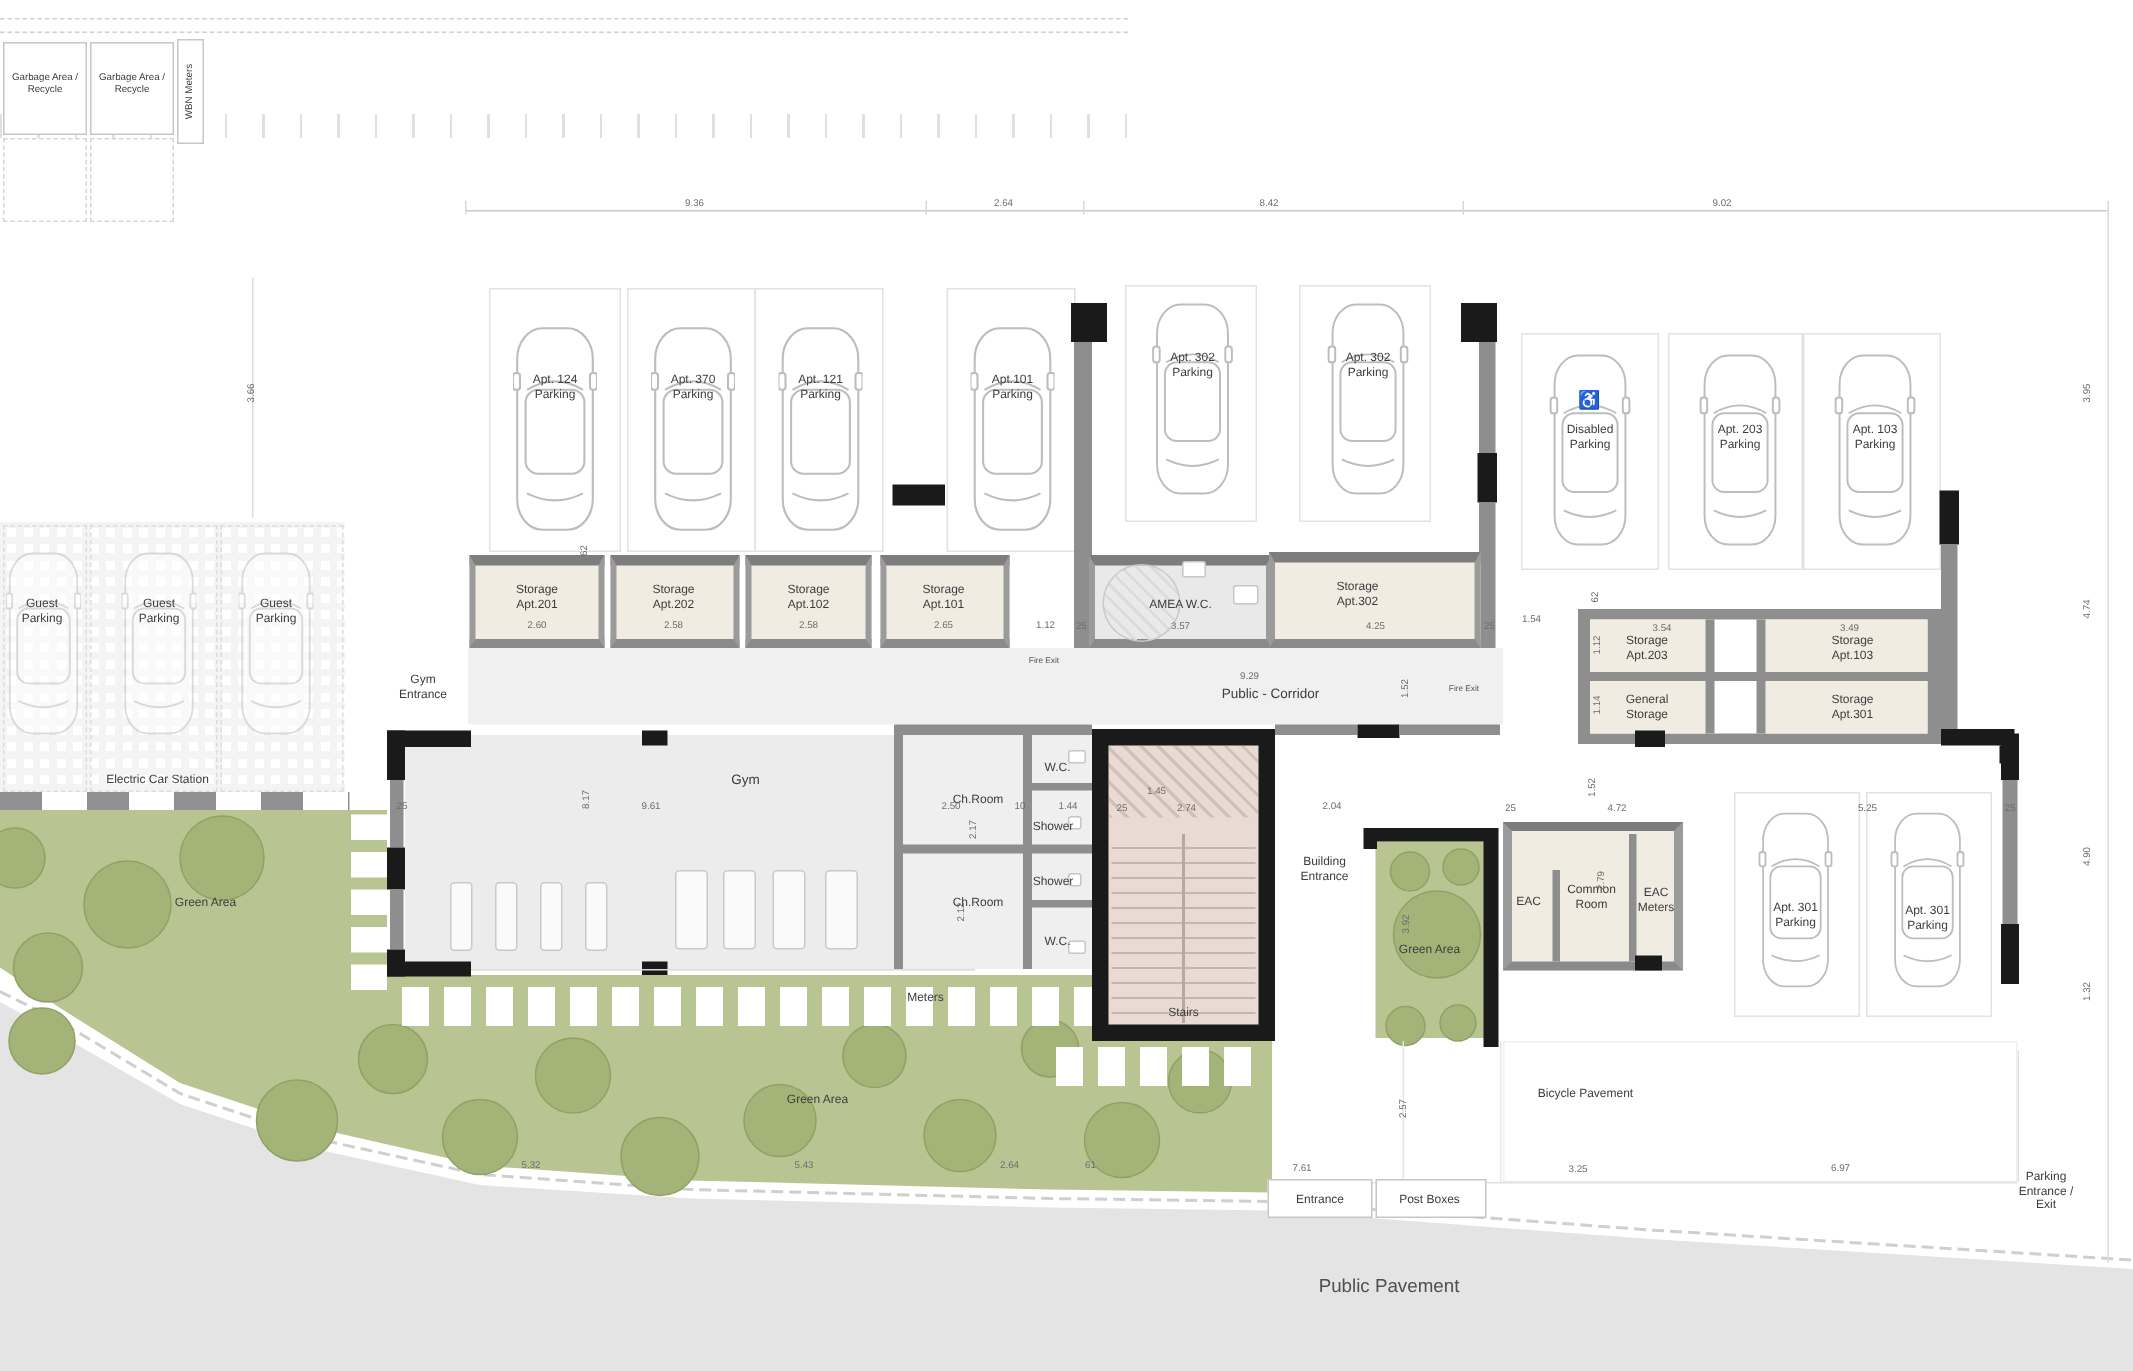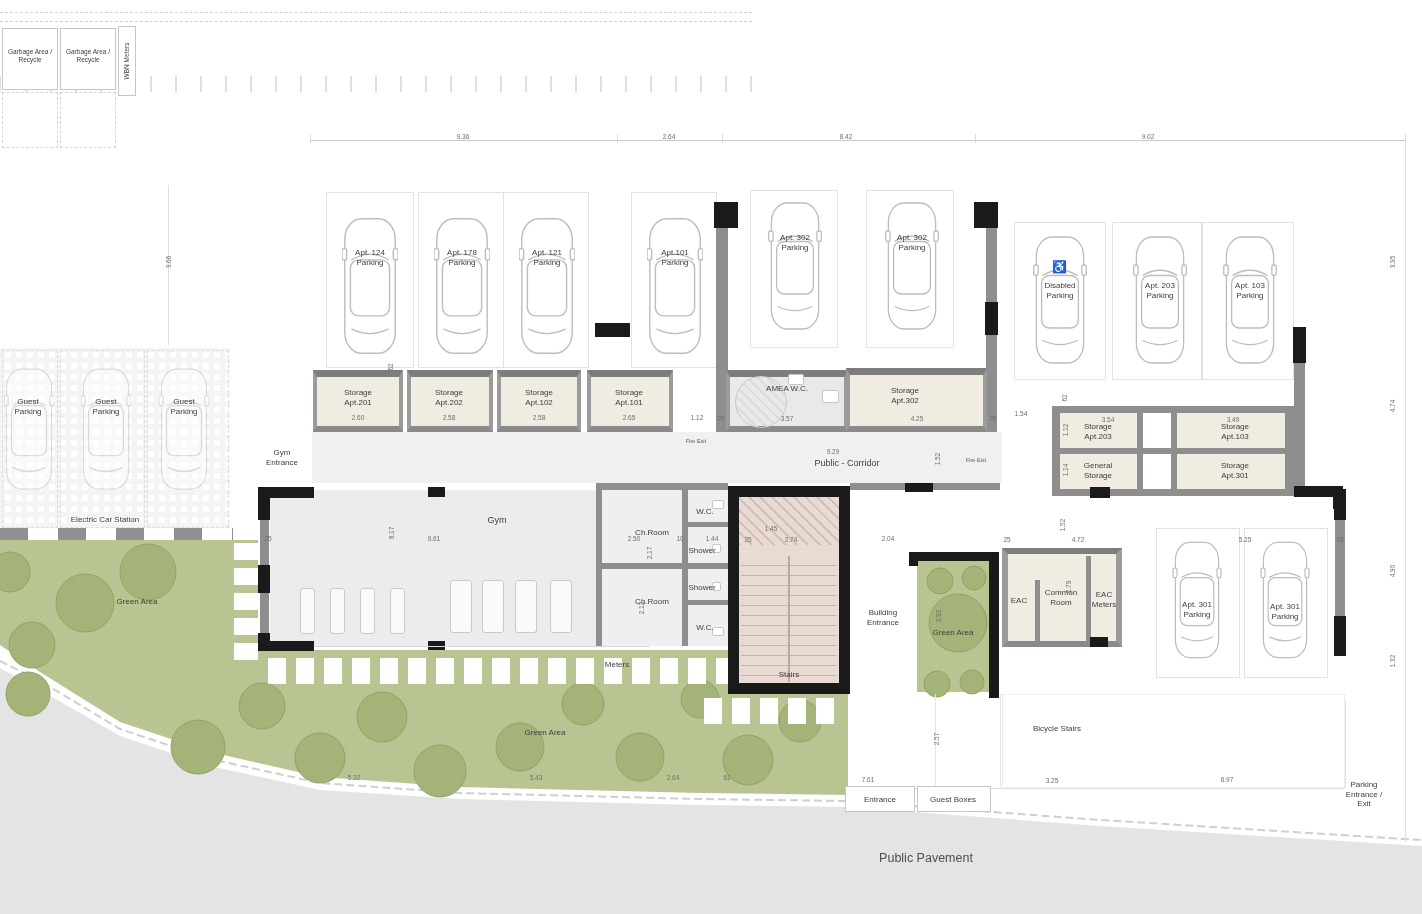--- a/index.html
+++ b/index.html
@@ -177,21 +177,21 @@
       <use href="#carTop"></use>
     </svg>
   <svg class="car" style="left:519px;top:210px" width="56" height="152" viewBox="0 0 60 160">
       <use href="#carTop"></use>
     </svg>
   <svg class="car" style="left:647px;top:210px" width="56" height="152" viewBox="0 0 60 160">
       <use href="#carTop"></use>
     </svg>
   <div class="lbl" style="left:370px;top:258px">Apt. 124
 Parking</div>
-  <div class="lbl" style="left:462px;top:258px">Apt. 178
+  <div class="lbl" style="left:462px;top:258px">Apt. 370
 Parking</div>
   <div class="lbl" style="left:547px;top:258px">Apt. 121
 Parking</div>
   <div class="lbl" style="left:675px;top:258px">Apt.101
 Parking</div>
 
   <div class="stall" style="left:750px;top:190px;width:88px;height:158px"></div>
   <div class="stall" style="left:866px;top:190px;width:88px;height:158px"></div>
   <svg class="car" style="left:767px;top:196px" width="56" height="140" viewBox="0 0 60 160">
       <use href="#carTop"></use>
@@ -249,21 +249,21 @@
   <div class="dim" style="left:358px;top:417px">2.60</div>
   <div class="lbl" style="left:449px;top:398px">Storage
 Apt.202</div>
   <div class="dim" style="left:449px;top:417px">2.58</div>
   <div class="lbl" style="left:539px;top:398px">Storage
 Apt.102</div>
   <div class="dim" style="left:539px;top:417px">2.58</div>
   <div class="lbl" style="left:629px;top:398px">Storage
 Apt.101</div>
   <div class="dim" style="left:629px;top:417px">2.65</div>
-  <div class="lbl" style="left:787px;top:389px">AMEA W.C.</div>
+  <div class="lbl" style="left:787px;top:403px">AMEA W.C.</div>
   <div class="dim" style="left:787px;top:418px">3.57</div>
   <div class="lbl" style="left:905px;top:396px">Storage
 Apt.302</div>
   <div class="dim" style="left:917px;top:418px">4.25</div>
   <div class="lbl tiny" style="left:696px;top:441px">Fire Exit</div>
   <div class="lbl tiny" style="left:976px;top:460px">Fire Exit</div>
   <div class="lbl big" style="left:847px;top:463px">Public - Corridor</div>
   <div class="dim" style="left:833px;top:451px">9.29</div>
   <div class="lbl" style="left:282px;top:458px">Gym
 Entrance</div>
@@ -335,21 +335,21 @@
   <div class="floor" style="left:728px;top:486px;width:122px;height:208px;background:#1a1a1a"></div>
   <div class="floor" style="left:739px;top:497px;width:100px;height:186px;background:#e9dbd3"></div>
   <div class="stairs-hatch" style="left:739px;top:497px;width:100px;height:48px"></div>
   <div class="treads" style="left:741px;top:556px;width:96px;height:126px"></div>
   <div class="fline" style="left:788px;top:556px;width:2px;height:126px;background:#b9a89e"></div>
   <div class="lbl" style="left:789px;top:675px">Stairs</div>
 
   <div class="wall" style="left:850px;top:483px;width:55px;height:7px"></div>
   <div class="blk" style="left:905px;top:483px;width:28px;height:9px"></div>
   <div class="wall" style="left:933px;top:483px;width:67px;height:7px"></div>
-  <div class="lbl" style="left:883px;top:618px">Building
+  <div class="lbl" style="left:883px;top:579px">Building
 Entrance</div>
   <div class="blk" style="left:909px;top:552px;width:9px;height:14px"></div>
   <div class="blk" style="left:916px;top:552px;width:79px;height:9px"></div>
   <div class="blk" style="left:989px;top:552px;width:10px;height:146px"></div>
   <div class="lbl" style="left:953px;top:633px">Green Area</div>
 
   <div class="room" style="left:1002px;top:548px;width:120px;height:99px;border-width:6px"></div>
   <div class="wall" style="left:1035px;top:580px;width:5px;height:61px"></div>
   <div class="wall" style="left:1086px;top:556px;width:5px;height:85px"></div>
   <div class="blk" style="left:1090px;top:637px;width:18px;height:10px"></div>
@@ -371,27 +371,27 @@
 Parking</div>
   <div class="lbl" style="left:1285px;top:612px">Apt. 301
 Parking</div>
   <div class="blk" style="left:1334px;top:489px;width:12px;height:31px"></div>
   <div class="wall" style="left:1335px;top:520px;width:10px;height:96px"></div>
   <div class="blk" style="left:1334px;top:616px;width:12px;height:40px"></div>
 
   <div class="lbl" style="left:137px;top:602px">Green Area</div>
   <div class="lbl" style="left:545px;top:733px">Green Area</div>
   <div class="lbl" style="left:617px;top:665px">Meters</div>
-  <div class="lbl" style="left:1057px;top:729px">Bicycle Stairs</div>
+  <div class="lbl" style="left:1057px;top:729px">Bicycle Pavement</div>
   <div class="lbl" style="left:1364px;top:794px">Parking Entrance /
 Exit</div>
   <div class="box" style="left:845px;top:786px;width:70px;height:26px"></div>
   <div class="box" style="left:917px;top:786px;width:74px;height:26px"></div>
   <div class="lbl" style="left:880px;top:800px">Entrance</div>
-  <div class="lbl" style="left:953px;top:800px">Guest Boxes</div>
+  <div class="lbl" style="left:953px;top:800px">Post Boxes</div>
   <div class="lbl pav" style="left:926px;top:858px">Public Pavement</div>
 
   <div class="dim" style="left:463px;top:136px">9.36</div>
   <div class="dim" style="left:669px;top:136px">2.64</div>
   <div class="dim" style="left:846px;top:136px">8.42</div>
   <div class="dim" style="left:1148px;top:136px">9.02</div>
   <div class="dim v" style="left:168px;top:262px">3.66</div>
   <div class="dim v" style="left:1392px;top:262px">3.95</div>
   <div class="dim v" style="left:1392px;top:406px">4.74</div>
   <div class="dim v" style="left:1392px;top:571px">4.90</div>

